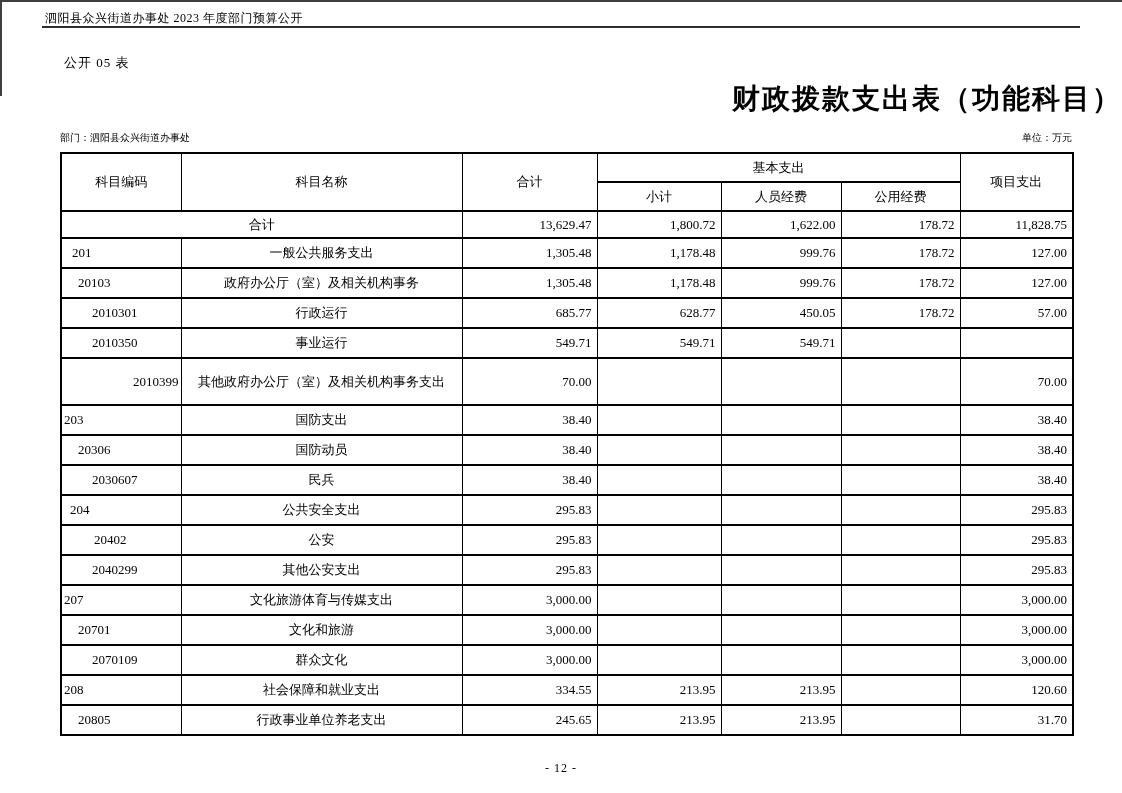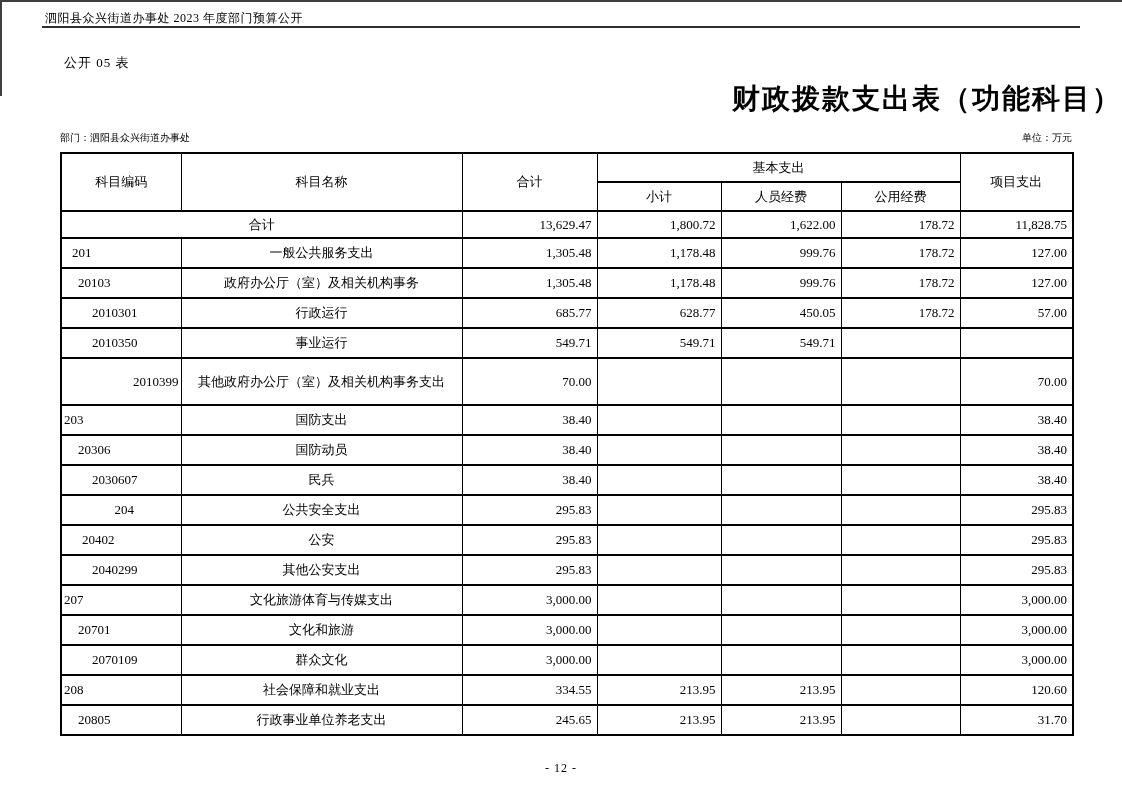--- a/index.html
+++ b/index.html
@@ -180,30 +180,30 @@
       <tr>
         <td class="code" style="padding-left: 30px;">2030607</td>
         <td class="name">民兵</td>
         <td class="num">38.40</td>
         <td class="num"></td>
         <td class="num"></td>
         <td class="num"></td>
         <td class="num">38.40</td>
       </tr>
       <tr>
-        <td class="code" style="padding-left: 8px; text-align: center;">204</td>
+        <td class="code" style="padding-left: 8px;">204</td>
         <td class="name">公共安全支出</td>
         <td class="num">295.83</td>
         <td class="num"></td>
         <td class="num"></td>
         <td class="num"></td>
         <td class="num">295.83</td>
       </tr>
       <tr>
-        <td class="code" style="padding-left: 20px;">20402</td>
+        <td class="code" style="padding-left: 32px;">20402</td>
         <td class="name">公安</td>
         <td class="num">295.83</td>
         <td class="num"></td>
         <td class="num"></td>
         <td class="num"></td>
         <td class="num">295.83</td>
       </tr>
       <tr>
         <td class="code" style="padding-left: 30px;">2040299</td>
         <td class="name">其他公安支出</td>

